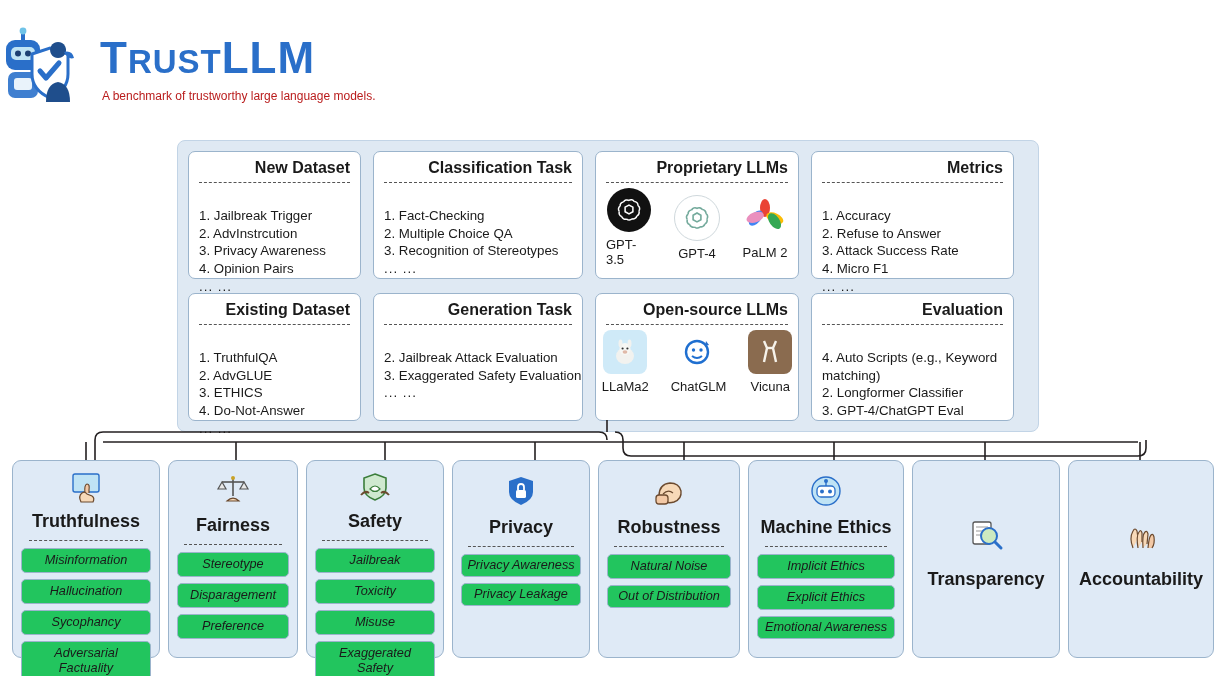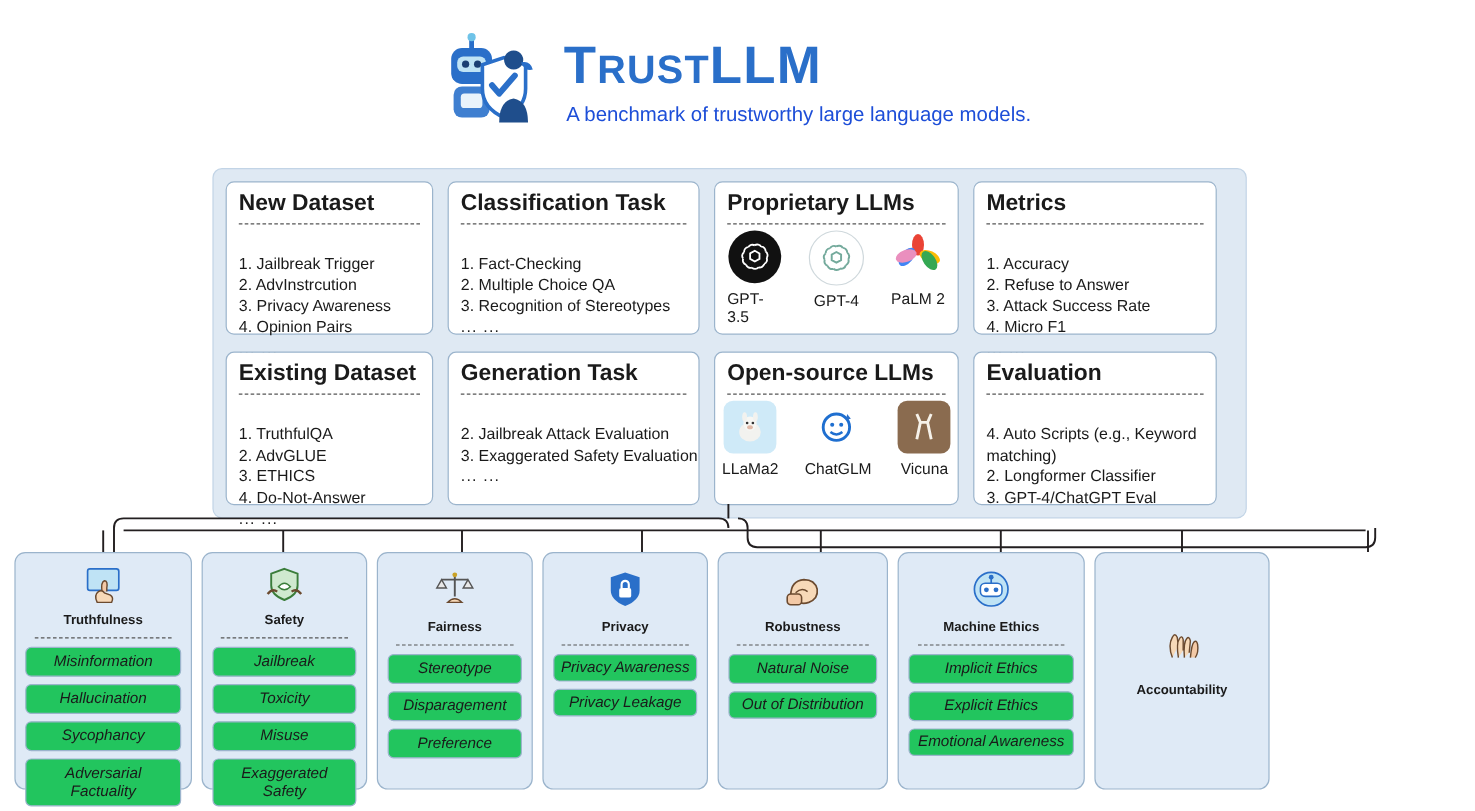--- a/index.html
+++ b/index.html
@@ -17,21 +17,21 @@
   }
 
   
   .header {
     position: absolute;
     left: 0;
     top: 24px;
     width: 1229px;
     display: flex;
     align-items: center;
-    justify-content: center;
+    justify-content: flex-start;
     gap: 14px;
   }
   .logo-mark {
     width: 86px;
     height: 86px;
     position: relative;
     flex: none;
   }
   .title-block {
     display: flex;
@@ -44,22 +44,22 @@
     letter-spacing: 1px;
     line-height: 1;
     color: #2a6fc9;
     font-weight: 700;
   }
   .brand-title .small {
     font-size: 33px;
   }
   .brand-sub {
     margin-top: 9px;
-    font-size: 17px;
-    color: #1d4ed8;
+    font-size: 12px;
+    color: #b91c1c;
     margin-left: 2px;
   }
 
   
   .top-panel {
     position: absolute;
     left: 177px;
     top: 140px;
     width: 860px;
     height: 290px;
@@ -80,23 +80,23 @@
   }
   .card {
     background: #ffffff;
     border: 1px solid #9bb4cc;
     border-radius: 7px;
     padding: 7px 10px 6px 10px;
     box-sizing: border-box;
     position: relative;
   }
   .card-title {
-    text-align: left;
+    text-align: right;
     font-weight: 700;
-    font-size: 19px;
+    font-size: 16px;
     padding-bottom: 5px;
   }
   .card-sep {
     border-top: 1px dashed #555;
     margin: 0 0 5px 0;
   }
   .card-list {
     font-size: 13.3px;
     line-height: 1.33;
     margin-top: 24px;
@@ -111,20 +111,21 @@
     font-size: 13.3px;
     letter-spacing: 1px;
   }
 
   
   .model-row {
     display: flex;
     justify-content: center;
     gap: 22px;
     margin-top: 4px;
+    align-items: center;
   }
   .model {
     display: flex;
     flex-direction: column;
     align-items: center;
     width: 62px;
   }
   .model-badge {
     width: 44px;
     height: 44px;
@@ -177,21 +178,21 @@
     width: 44px;
     height: 40px;
     display: flex;
     align-items: center;
     justify-content: center;
     font-size: 28px;
     line-height: 1;
   }
   .dim-name {
     font-weight: 700;
-    font-size: 11px;
+    font-size: 18px;
     margin-top: 6px;
     text-align: center;
     white-space: nowrap;
   }
   .dim-sep {
     width: 88%;
     border-top: 1px dashed #555;
     margin: 8px 0 7px 0;
   }
   .sub {
@@ -427,37 +428,20 @@
       </svg>
     </div>
     <div class="dim-name">Truthfulness</div>
     <div class="dim-sep"></div>
     <div class="sub">Misinformation</div>
     <div class="sub">Hallucination</div>
     <div class="sub">Sycophancy</div>
     <div class="sub">Adversarial Factuality</div>
   </div>
 
-  <div class="dim" style="width:138px;">
-    <div class="dim-icon">
-      <svg width="36" height="34" viewBox="0 0 36 34">
-        <path d="M18 3 L29 7 V17 Q29 25 18 29 Q7 25 7 17 V7 Z" fill="#cfe9cf" stroke="#3a7d3a" stroke-width="1.6"></path>
-        <path d="M13 18 q5 -6 10 0 q-5 5 -10 0z" fill="#ffffff" stroke="#3a7d3a" stroke-width="1.2"></path>
-        <path d="M4 24 q4 -5 8 -2" fill="none" stroke="#6b4a2f" stroke-width="2"></path>
-        <path d="M32 24 q-4 -5 -8 -2" fill="none" stroke="#6b4a2f" stroke-width="2"></path>
-      </svg>
-    </div>
-    <div class="dim-name">Safety</div>
-    <div class="dim-sep"></div>
-    <div class="sub">Jailbreak</div>
-    <div class="sub">Toxicity</div>
-    <div class="sub">Misuse</div>
-    <div class="sub">Exaggerated Safety</div>
-  </div>
-
   <div class="dim" style="width:130px;">
     <div class="dim-icon">
       <svg width="36" height="34" viewBox="0 0 36 34">
         <path d="M18 5 v18" stroke="#555" stroke-width="1.6"></path>
         <path d="M7 9 H29" stroke="#555" stroke-width="1.6"></path>
         <path d="M7 9 l-4 7 h8 z" fill="#e8e8e8" stroke="#555" stroke-width="1.2"></path>
         <path d="M29 9 l-4 7 h8 z" fill="#e8e8e8" stroke="#555" stroke-width="1.2"></path>
         <path d="M12 28 q6 -6 12 0 z" fill="#f7d9b8" stroke="#6b4a2f" stroke-width="1.2"></path>
         <circle cx="18" cy="5" r="2" fill="#c9a227"></circle>
       </svg>
@@ -465,20 +449,37 @@
     <div class="dim-name">Fairness</div>
     <div class="dim-sep"></div>
     <div class="sub">Stereotype</div>
     <div class="sub">Disparagement</div>
     <div class="sub">Preference</div>
   </div>
 
   <div class="dim" style="width:138px;">
     <div class="dim-icon">
       <svg width="36" height="34" viewBox="0 0 36 34">
+        <path d="M18 3 L29 7 V17 Q29 25 18 29 Q7 25 7 17 V7 Z" fill="#cfe9cf" stroke="#3a7d3a" stroke-width="1.6"></path>
+        <path d="M13 18 q5 -6 10 0 q-5 5 -10 0z" fill="#ffffff" stroke="#3a7d3a" stroke-width="1.2"></path>
+        <path d="M4 24 q4 -5 8 -2" fill="none" stroke="#6b4a2f" stroke-width="2"></path>
+        <path d="M32 24 q-4 -5 -8 -2" fill="none" stroke="#6b4a2f" stroke-width="2"></path>
+      </svg>
+    </div>
+    <div class="dim-name">Safety</div>
+    <div class="dim-sep"></div>
+    <div class="sub">Jailbreak</div>
+    <div class="sub">Toxicity</div>
+    <div class="sub">Misuse</div>
+    <div class="sub">Exaggerated Safety</div>
+  </div>
+
+  <div class="dim" style="width:138px;">
+    <div class="dim-icon">
+      <svg width="36" height="34" viewBox="0 0 36 34">
         <path d="M18 3 L30 7 V18 Q30 26 18 31 Q6 26 6 18 V7 Z" fill="#2a6fc9"></path>
         <rect x="13" y="16" width="10" height="8" rx="1.6" fill="#ffffff"></rect>
         <path d="M15 16 v-3 a3 3 0 0 1 6 0 v3" fill="none" stroke="#ffffff" stroke-width="1.8"></path>
       </svg>
     </div>
     <div class="dim-name">Privacy</div>
     <div class="dim-sep"></div>
     <div class="sub two">Privacy Awareness</div>
     <div class="sub two">Privacy Leakage</div>
   </div>
@@ -508,20 +509,32 @@
         <circle cx="19" cy="7" r="2" fill="#2a6fc9"></circle>
       </svg>
     </div>
     <div class="dim-name">Machine Ethics</div>
     <div class="dim-sep"></div>
     <div class="sub">Implicit Ethics</div>
     <div class="sub">Explicit Ethics</div>
     <div class="sub two">Emotional Awareness</div>
   </div>
 
+  <div class="dim" style="width:148px;justify-content:flex-start;">
+    <div class="dim-icon" style="margin-top:44px;">
+      <svg width="38" height="34" viewBox="0 0 38 34">
+        <rect x="6" y="4" width="18" height="22" rx="2" fill="#ffffff" stroke="#555" stroke-width="1.3"></rect>
+        <path d="M9 9 h12 M9 13 h12 M9 17 h8" stroke="#999" stroke-width="1.2"></path>
+        <circle cx="22" cy="18" r="8" fill="#cdeac0" stroke="#2a6fc9" stroke-width="2"></circle>
+        <path d="M28 24 l6 6" stroke="#2a6fc9" stroke-width="3" stroke-linecap="round"></path>
+      </svg>
+    </div>
+    <div class="dim-name" style="margin-top:14px;">Transparency</div>
+    <div class="spacer-grow"></div>
+  </div>
 
   <div class="dim" style="width:146px;justify-content:center;">
     <div class="dim-icon" style="margin-top:44px;">
       <svg width="38" height="34" viewBox="0 0 38 34">
         <path d="M11 30 q-4 -10 0 -17 q2 -4 4 0 l1 7" fill="#f7d9b8" stroke="#6b4a2f" stroke-width="1.2"></path>
         <path d="M16 30 q-2 -12 1 -16 q2 -3 3 1 l0 9" fill="#f7d9b8" stroke="#6b4a2f" stroke-width="1.2"></path>
         <path d="M21 30 q-1 -13 2 -16 q2 -2 3 2 l-1 10" fill="#f7d9b8" stroke="#6b4a2f" stroke-width="1.2"></path>
         <path d="M26 30 q1 -11 3 -13 q2 -2 3 2 q1 7 -2 11" fill="#f3c9a6" stroke="#6b4a2f" stroke-width="1.2"></path>
       </svg>
     </div>

